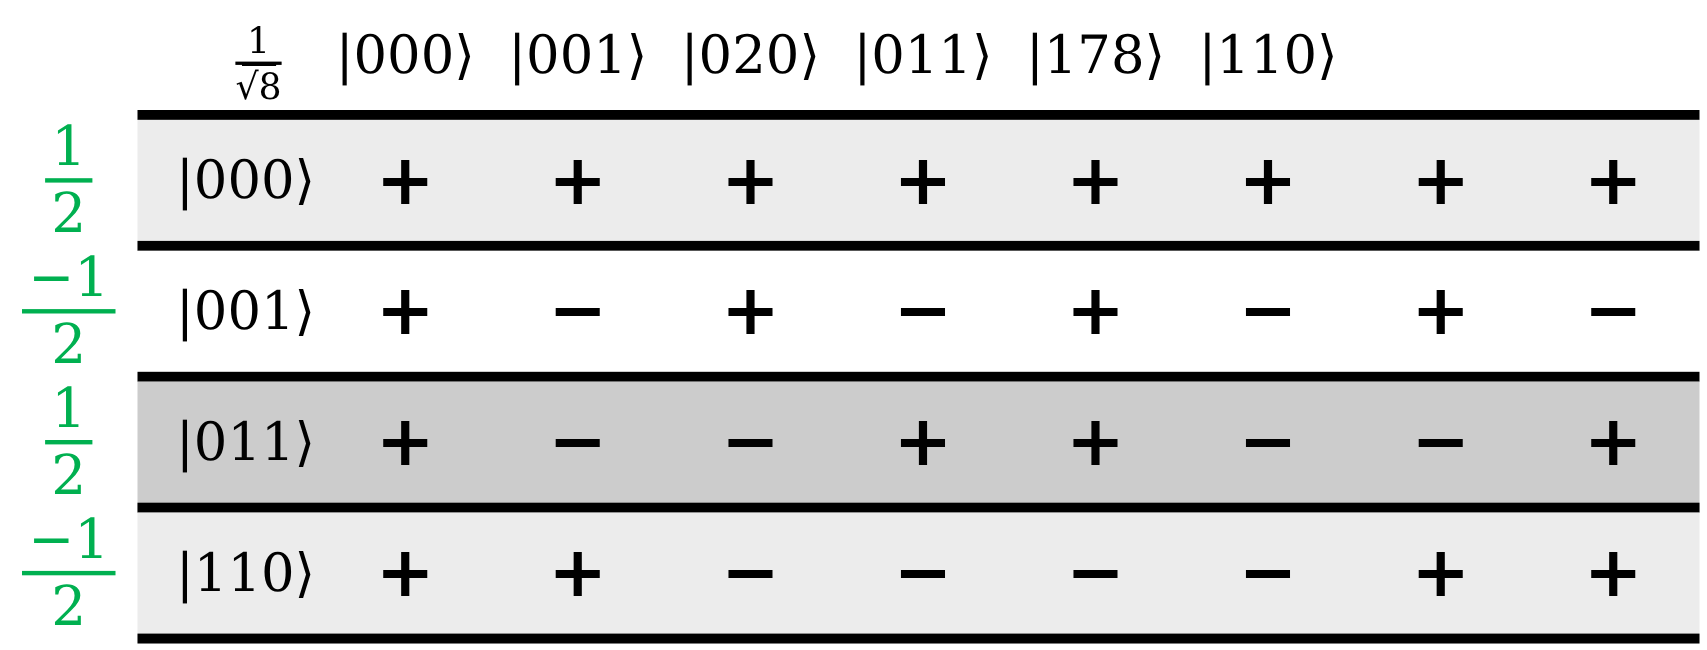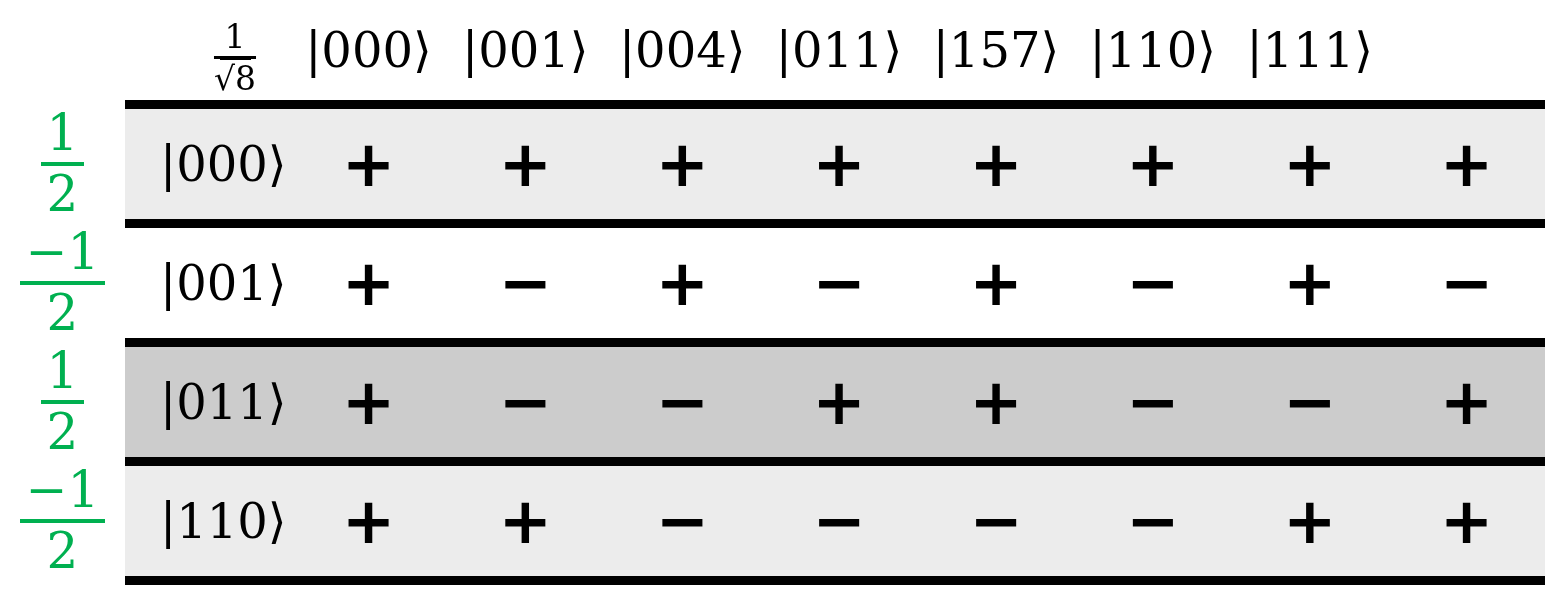--- a/index.html
+++ b/index.html
@@ -139,25 +139,24 @@
 
     <div class="thead grid-row">
       <div class="hcell first">
         <span class="frac-sm">
           <span class="fnum">1</span>
           <span class="fden sqrt">√8</span>
         </span>
       </div>
       <div class="hcell">|000⟩</div>
       <div class="hcell">|001⟩</div>
-      <div class="hcell">|004⟩</div>
+      <div class="hcell">|020⟩</div>
       <div class="hcell">|011⟩</div>
-      <div class="hcell">|157⟩</div>
+      <div class="hcell">|178⟩</div>
       <div class="hcell">|110⟩</div>
-      <div class="hcell">|111⟩</div>
     </div>
 
     <div class="tbody">
 
       <div class="trow grid-row light">
         <div class="ket-cell">|000⟩</div>
         <div class="sign-cell">+</div>
         <div class="sign-cell">+</div>
         <div class="sign-cell">+</div>
         <div class="sign-cell">+</div>

